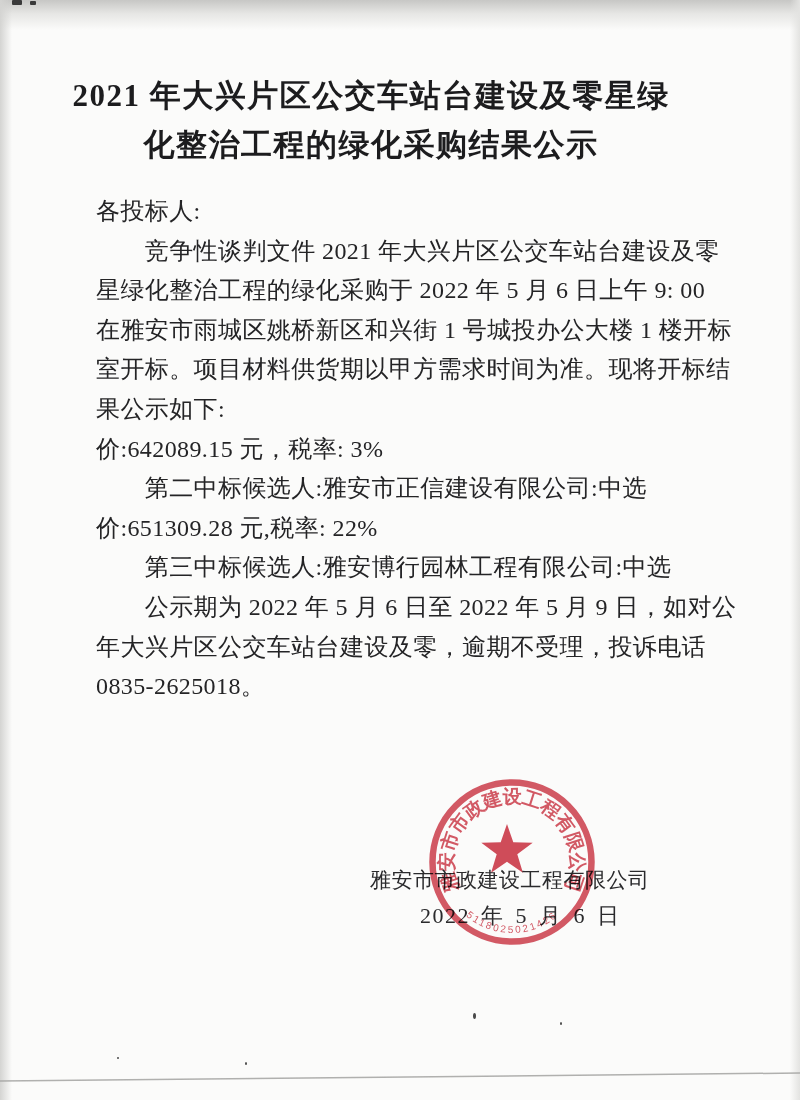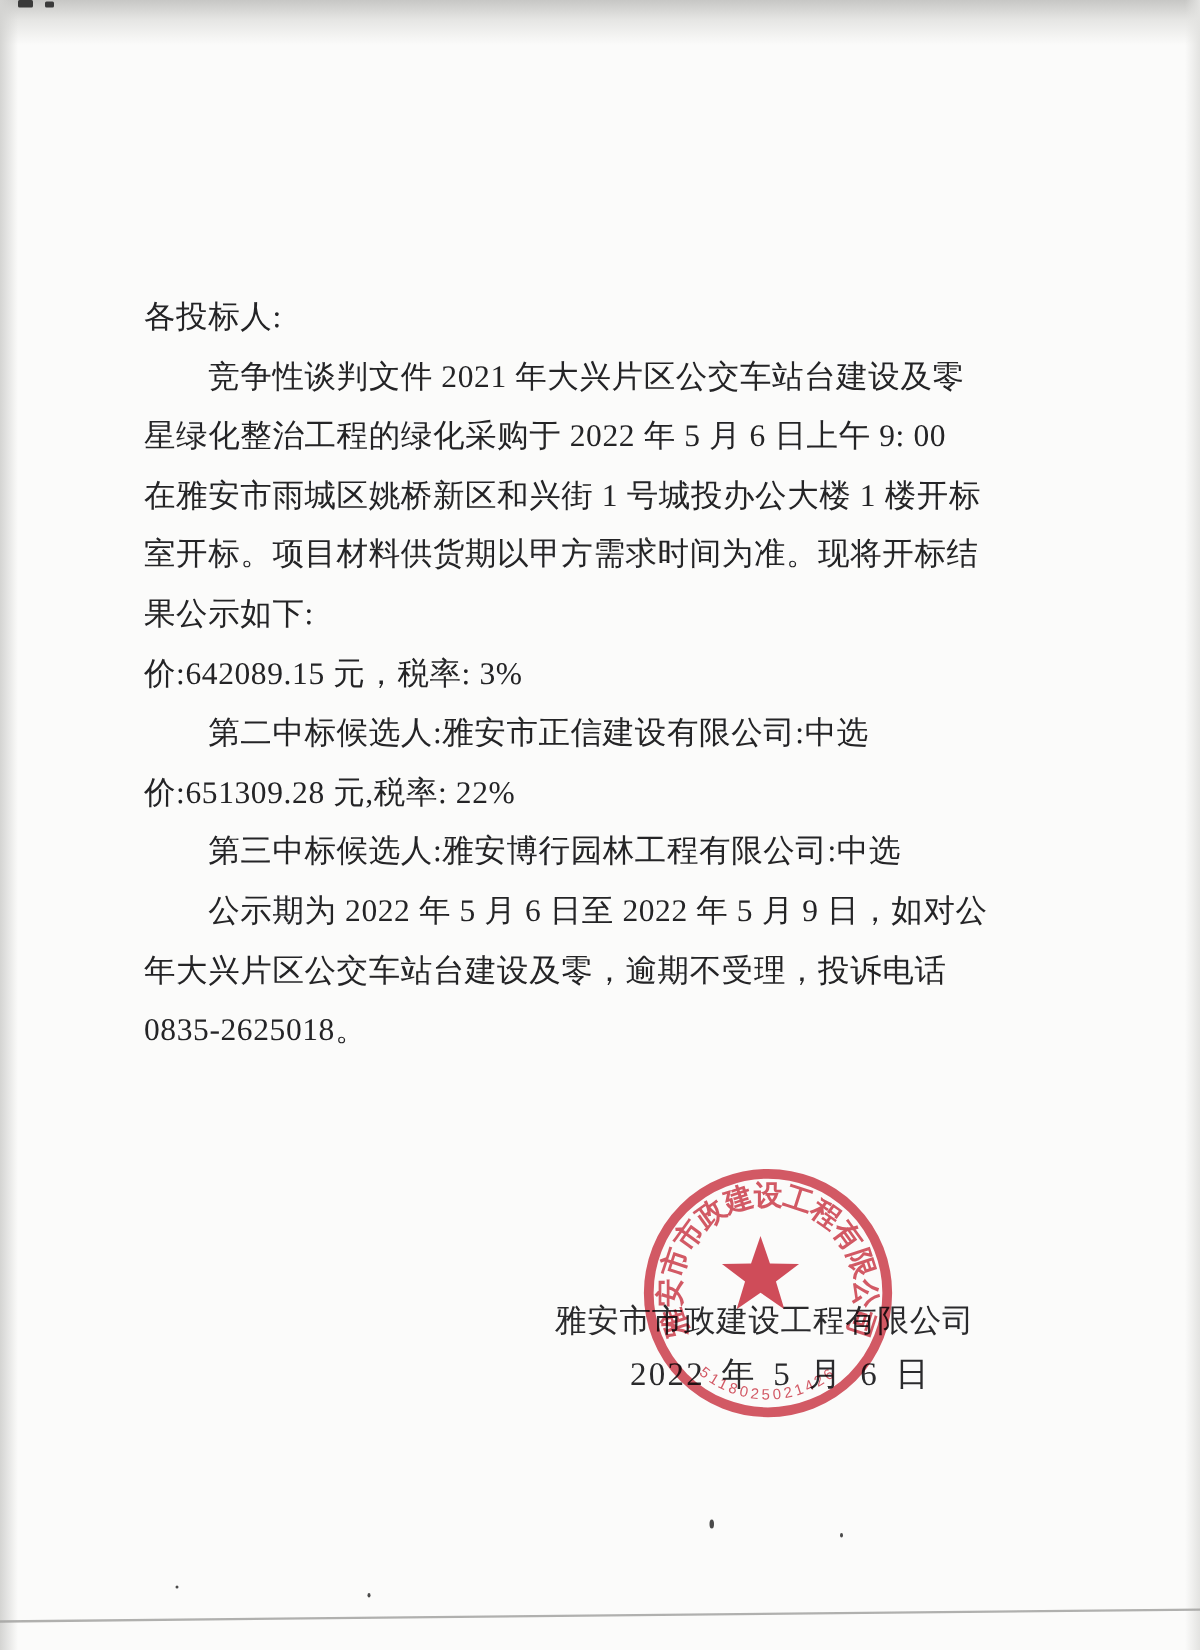--- a/index.html
+++ b/index.html
@@ -29,21 +29,21 @@
   .speck{position:absolute;background:#4a4a4a;border-radius:50%;}
 
   .doc-title{
     position:absolute;left:0;top:71px;width:742px;
     text-align:center;
     font-size:31px;font-weight:bold;color:#1c1c1e;
     line-height:49px;letter-spacing:1.5px;
   }
   .doc-body{
     position:absolute;left:96px;top:192px;width:624px;
-    font-size:21px;color:#242426;
+    font-size:24px;color:#242426;
   }
   .doc-body .line{
     height:39.6px;line-height:39.6px;white-space:pre;
     letter-spacing:0.4px;
   }
   .sig-company{
     position:absolute;left:370px;top:866px;
     font-size:21px;color:#2a2a2c;letter-spacing:0.5px;white-space:pre;
   }
   .sig-date{
@@ -62,20 +62,24 @@
 <body>
 
 <div class="page">
 
   <div class="scan-edge-top"></div>
   <div class="scan-edge-left"></div>
   <div class="scan-edge-right"></div>
   <div class="corner-mark" style="left:12px;top:0;width:10px;height:5px;"></div>
   <div class="corner-mark" style="left:30px;top:1px;width:6px;height:4px;"></div>
 
+  <h1 class="doc-title" style="margin:0;">
+    <div>2021 年大兴片区公交车站台建设及零星绿</div>
+    <div>化整治工程的绿化采购结果公示</div>
+  </h1>
 
   <div class="doc-body">
       <div class="line">各投标人:</div>
       <div class="line">　　竞争性谈判文件 2021 年大兴片区公交车站台建设及零</div>
       <div class="line">星绿化整治工程的绿化采购于 2022 年 5 月 6 日上午 9: 00</div>
       <div class="line">在雅安市雨城区姚桥新区和兴街 1 号城投办公大楼 1 楼开标</div>
       <div class="line">室开标。项目材料供货期以甲方需求时间为准。现将开标结</div>
       <div class="line">果公示如下:</div>
       <div class="line">价:642089.15 元，税率: 3%</div>
       <div class="line">　　第二中标候选人:雅安市正信建设有限公司:中选</div>

